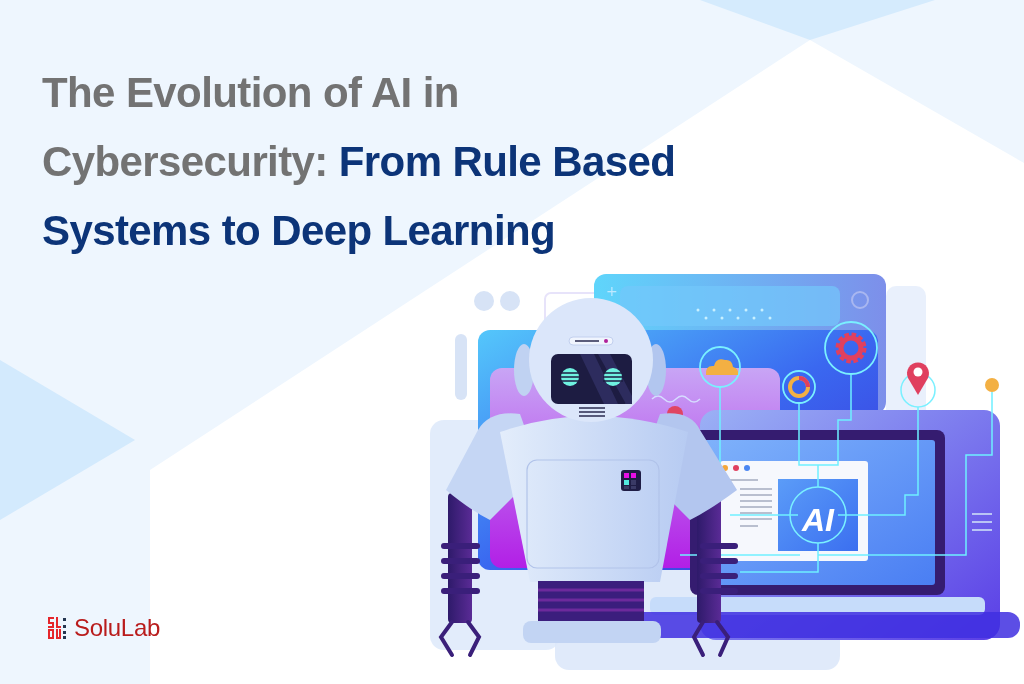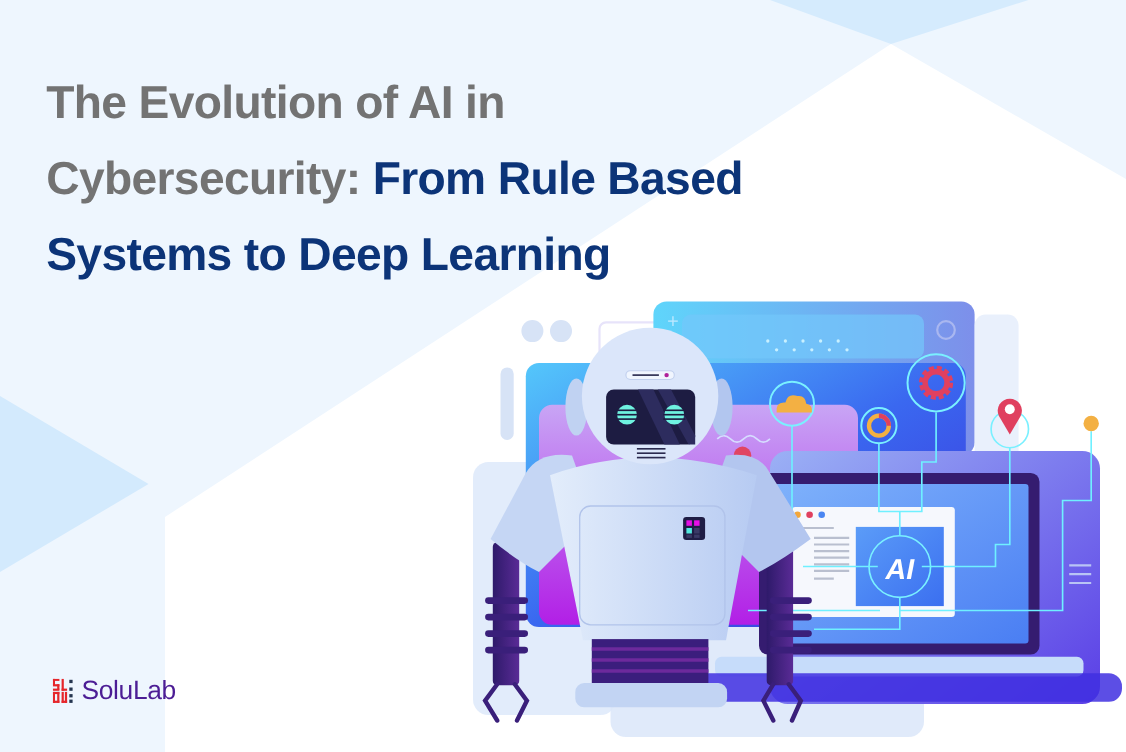--- a/index.html
+++ b/index.html
@@ -2,21 +2,21 @@
 <html><head>
 <meta charset="utf-8">
 <style>
   html, body { margin:0; padding:0; }
   body { width:1024px; height:684px; overflow:hidden; position:relative; background:#eef6fe; font-family:"Liberation Sans", sans-serif; }
   .bg { position:absolute; inset:0; }
   .title { position:absolute; left:42px; top:58px; width:660px; font-family:"Liberation Sans", sans-serif; font-weight:700; font-size:42px; line-height:69px; letter-spacing:-0.6px; color:#0c3478; margin:0; }
   .title .hl { color:#737373; }
   .logo { position:absolute; left:48px; top:614px; display:flex; align-items:center; gap:6px; }
   .logo-mark { width:20px; height:22px; }
-  .logo-text { font-size:24px; color:#4c1d95; font-family:"Liberation Sans", sans-serif; letter-spacing:-0.3px; }
+  .logo-text { font-size:24px; color:#b91c1c; font-family:"Liberation Sans", sans-serif; letter-spacing:-0.3px; }
   .art { position:absolute; left:0; top:0; width:1024px; height:684px; }
 </style>
 </head>
 <body>
 
 <svg class="bg" viewBox="0 0 1024 684" width="1024" height="684">
   <rect width="1024" height="684" fill="#eef6fe"></rect>
   <polygon points="810,40 1024,163 1024,684 150,684 150,470" fill="#ffffff"></polygon>
   <polygon points="0,360 135,440 0,520" fill="#d3eafd"></polygon>
   <polygon points="700,0 935,0 810,40" fill="#d5ebfd"></polygon>
@@ -222,21 +222,21 @@
         <line x1="603" y1="381" x2="623" y2="381"></line>
       </g>
   </g>
   <g stroke="#2a2a4f" stroke-width="1.5">
     <line x1="579" y1="408" x2="605" y2="408"></line>
       <line x1="579" y1="412" x2="605" y2="412"></line>
       <line x1="579" y1="416" x2="605" y2="416"></line>
   </g>
 </svg>
 
-<div style="position:absolute; left:798px; top:502px; width:40px; text-align:center; font-family:'Liberation Sans', sans-serif; font-weight:700; font-style:italic; font-size:26px; color:#ffffff;">AI</div>
+<div style="position:absolute; left:798px; top:502px; width:40px; text-align:center; font-family:'Liberation Sans', sans-serif; font-weight:700; font-style:italic; font-size:32px; color:#ffffff;">AI</div>
 
 <div class="logo">
   <svg class="logo-mark" viewBox="0 0 20 22">
     <g fill="#e5262b">
       <rect x="0" y="0" width="6" height="2"></rect>
         <rect x="0" y="0" width="2" height="6"></rect>
         <rect x="0" y="5" width="6" height="2"></rect>
         <rect x="4" y="5" width="2" height="5"></rect>
         <rect x="0" y="9" width="6" height="2"></rect>
       <rect x="8" y="0" width="2" height="11"></rect>

